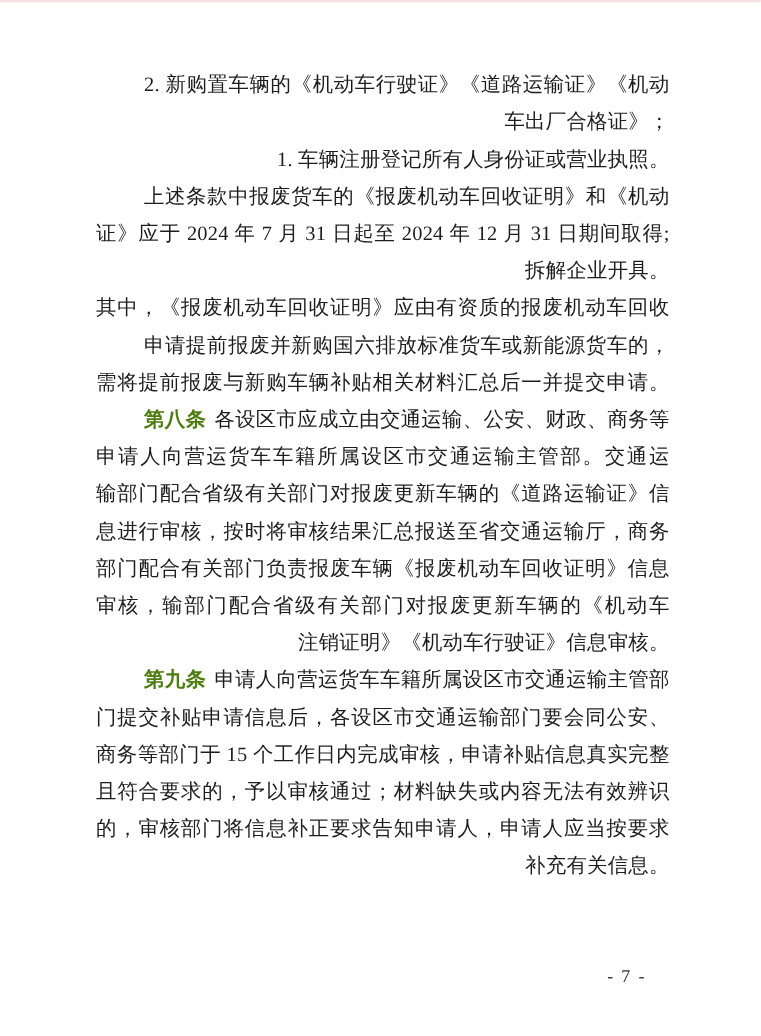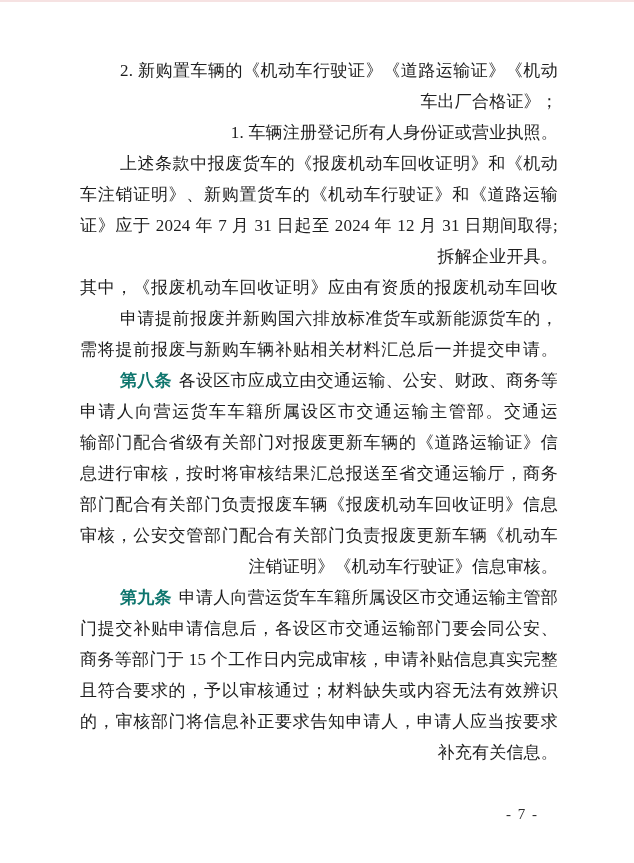--- a/index.html
+++ b/index.html
@@ -48,21 +48,21 @@
   }
   .line.indent {
     text-indent: 40px;
   }
   .line.stretch {
     text-align: justify;
     text-align-last: justify;
   }
   .term {
     font-weight: 700;
-    color: #0f766e;
+    color: #4d7c0f;
     margin-right: 7px;
   }
   .page-number {
     position: absolute;
     top: 806px;
     left: 506px;
     font-size: 15px;
     color: #2b2b2b;
     letter-spacing: 1.5px;
     white-space: pre;
@@ -80,38 +80,37 @@
       <div class="line indent stretch">2. 新购置车辆的《机动车行驶证》《道路运输证》《机动</div>
       <div class="line">车出厂合格证》；</div>
     </div>
 
     <div class="para">
       <div class="line indent">1. 车辆注册登记所有人身份证或营业执照。</div>
     </div>
 
     <div class="para">
       <div class="line indent stretch">上述条款中报废货车的《报废机动车回收证明》和《机动</div>
-      <div class="line stretch">车注销证明》、新购置货车的《机动车行驶证》和《道路运输</div>
       <div class="line stretch">证》应于 2024 年 7 月 31 日起至 2024 年 12 月 31 日期间取得;</div>
       <div class="line">拆解企业开具。</div>
       <div class="line stretch">其中，《报废机动车回收证明》应由有资质的报废机动车回收</div>
     </div>
 
     <div class="para">
       <div class="line indent stretch">申请提前报废并新购国六排放标准货车或新能源货车的，</div>
       <div class="line stretch">需将提前报废与新购车辆补贴相关材料汇总后一并提交申请。</div>
     </div>
 
     <div class="para">
       <div class="line indent stretch"><b class="term">第八条</b><span>各设区市应成立由交通运输、公安、财政、商务等</span></div>
       <div class="line stretch">申请人向营运货车车籍所属设区市交通运输主管部。交通运</div>
       <div class="line stretch">输部门配合省级有关部门对报废更新车辆的《道路运输证》信</div>
       <div class="line stretch">息进行审核，按时将审核结果汇总报送至省交通运输厅，商务</div>
       <div class="line stretch">部门配合有关部门负责报废车辆《报废机动车回收证明》信息</div>
-      <div class="line stretch">审核，公安交管部门配合有关部门负责报废更新车辆《机动车</div>
+      <div class="line stretch">审核，输部门配合省级有关部门对报废更新车辆的《机动车</div>
       <div class="line">注销证明》《机动车行驶证》信息审核。</div>
     </div>
 
     <div class="para">
       <div class="line indent stretch"><b class="term">第九条</b><span>申请人向营运货车车籍所属设区市交通运输主管部</span></div>
       <div class="line stretch">门提交补贴申请信息后，各设区市交通运输部门要会同公安、</div>
       <div class="line stretch">商务等部门于 15 个工作日内完成审核，申请补贴信息真实完整</div>
       <div class="line stretch">且符合要求的，予以审核通过；材料缺失或内容无法有效辨识</div>
       <div class="line stretch">的，审核部门将信息补正要求告知申请人，申请人应当按要求</div>
       <div class="line">补充有关信息。</div>

